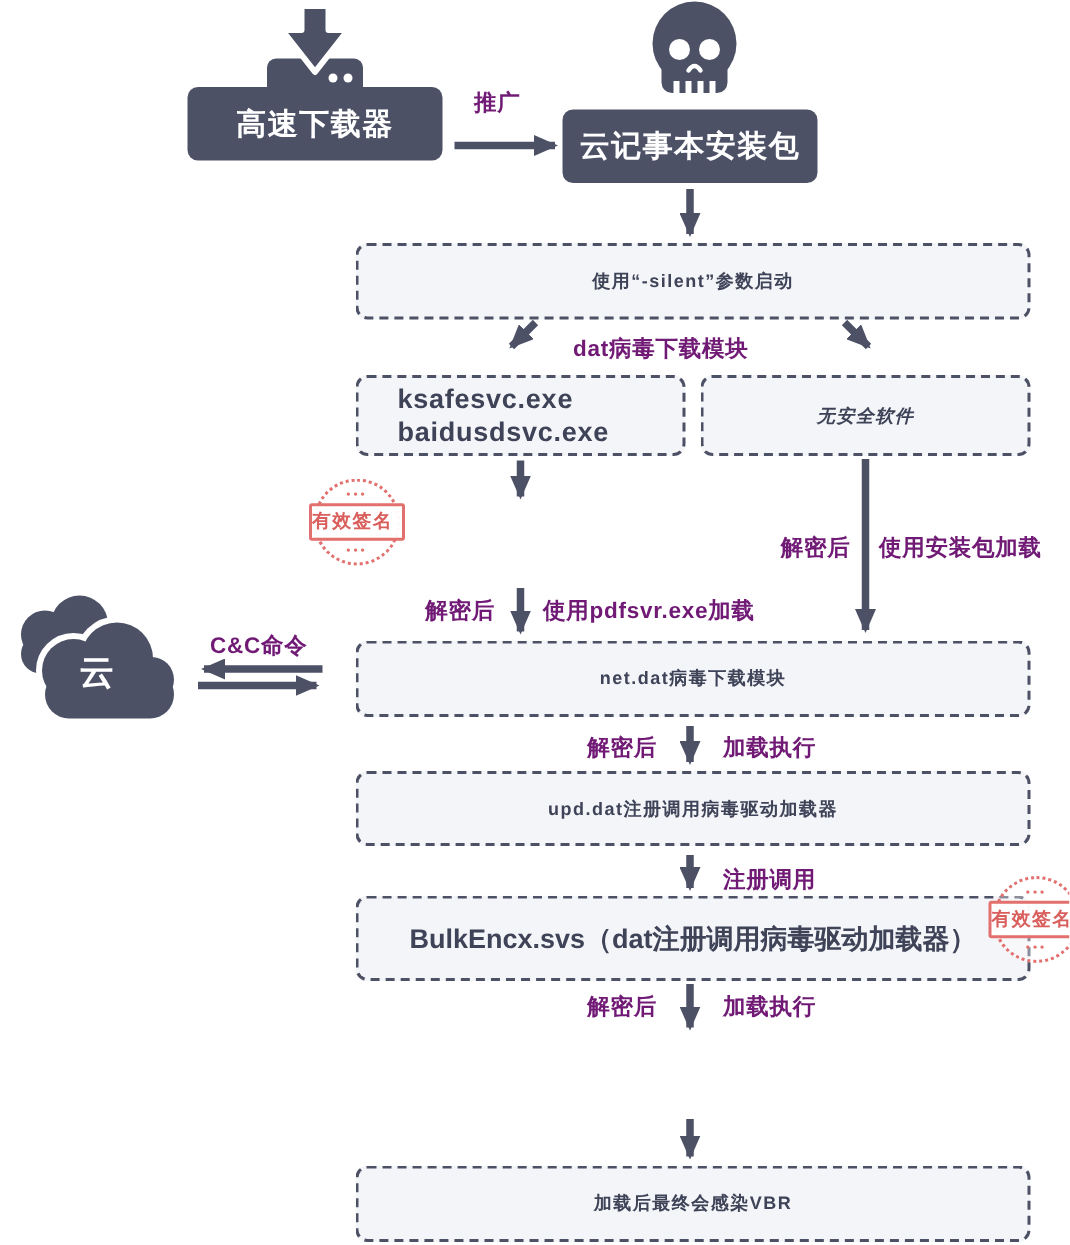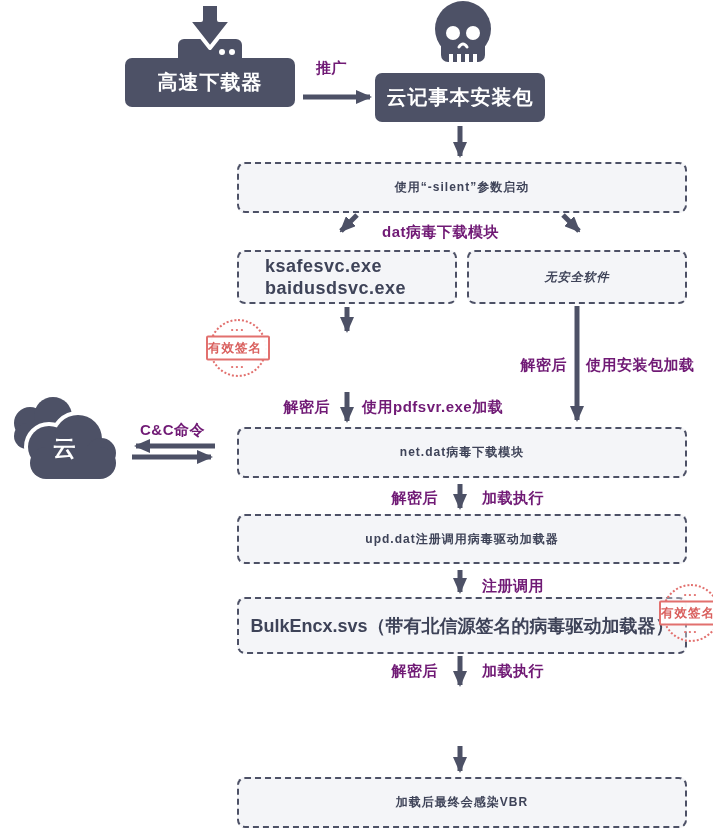--- a/index.html
+++ b/index.html
@@ -139,21 +139,21 @@
     <span>baidusdsvc.exe</span>
   </div>
 
   <div class="box-dashed" style="left:467px; top:250px; width:220px; height:54px;font-style:italic;">无安全软件</div>
 
 
   <div class="box-dashed" style="left:237px; top:427px; width:450px; height:51px;">net.dat病毒下载模块</div>
 
   <div class="box-dashed" style="left:237px; top:514px; width:450px; height:50px;">upd.dat注册调用病毒驱动加载器</div>
 
-  <div class="box-dashed small-text" style="left:237px; top:597px; width:450px; height:57px;">BulkEncx.svs（带有北信源签名的病毒驱动加载器）</div>
+  <div class="box-dashed small-text" style="left:237px; top:597px; width:450px; height:57px;">BulkEncx.svs（dat注册调用病毒驱动加载器）</div>
 
 
   <div class="box-dashed" style="left:237px; top:777px; width:450px; height:51px;">加载后最终会感染VBR</div>
 
   <div class="lbl" style="left:316px; top:59px;">推广</div>
   <div class="lbl" style="left:382px; top:223px;">dat病毒下载模块</div>
 
   <div class="lbl" style="right:383px; top:398px;">解密后</div>
   <div class="lbl" style="left:362px; top:398px;">使用pdfsvr.exe加载</div>
 

